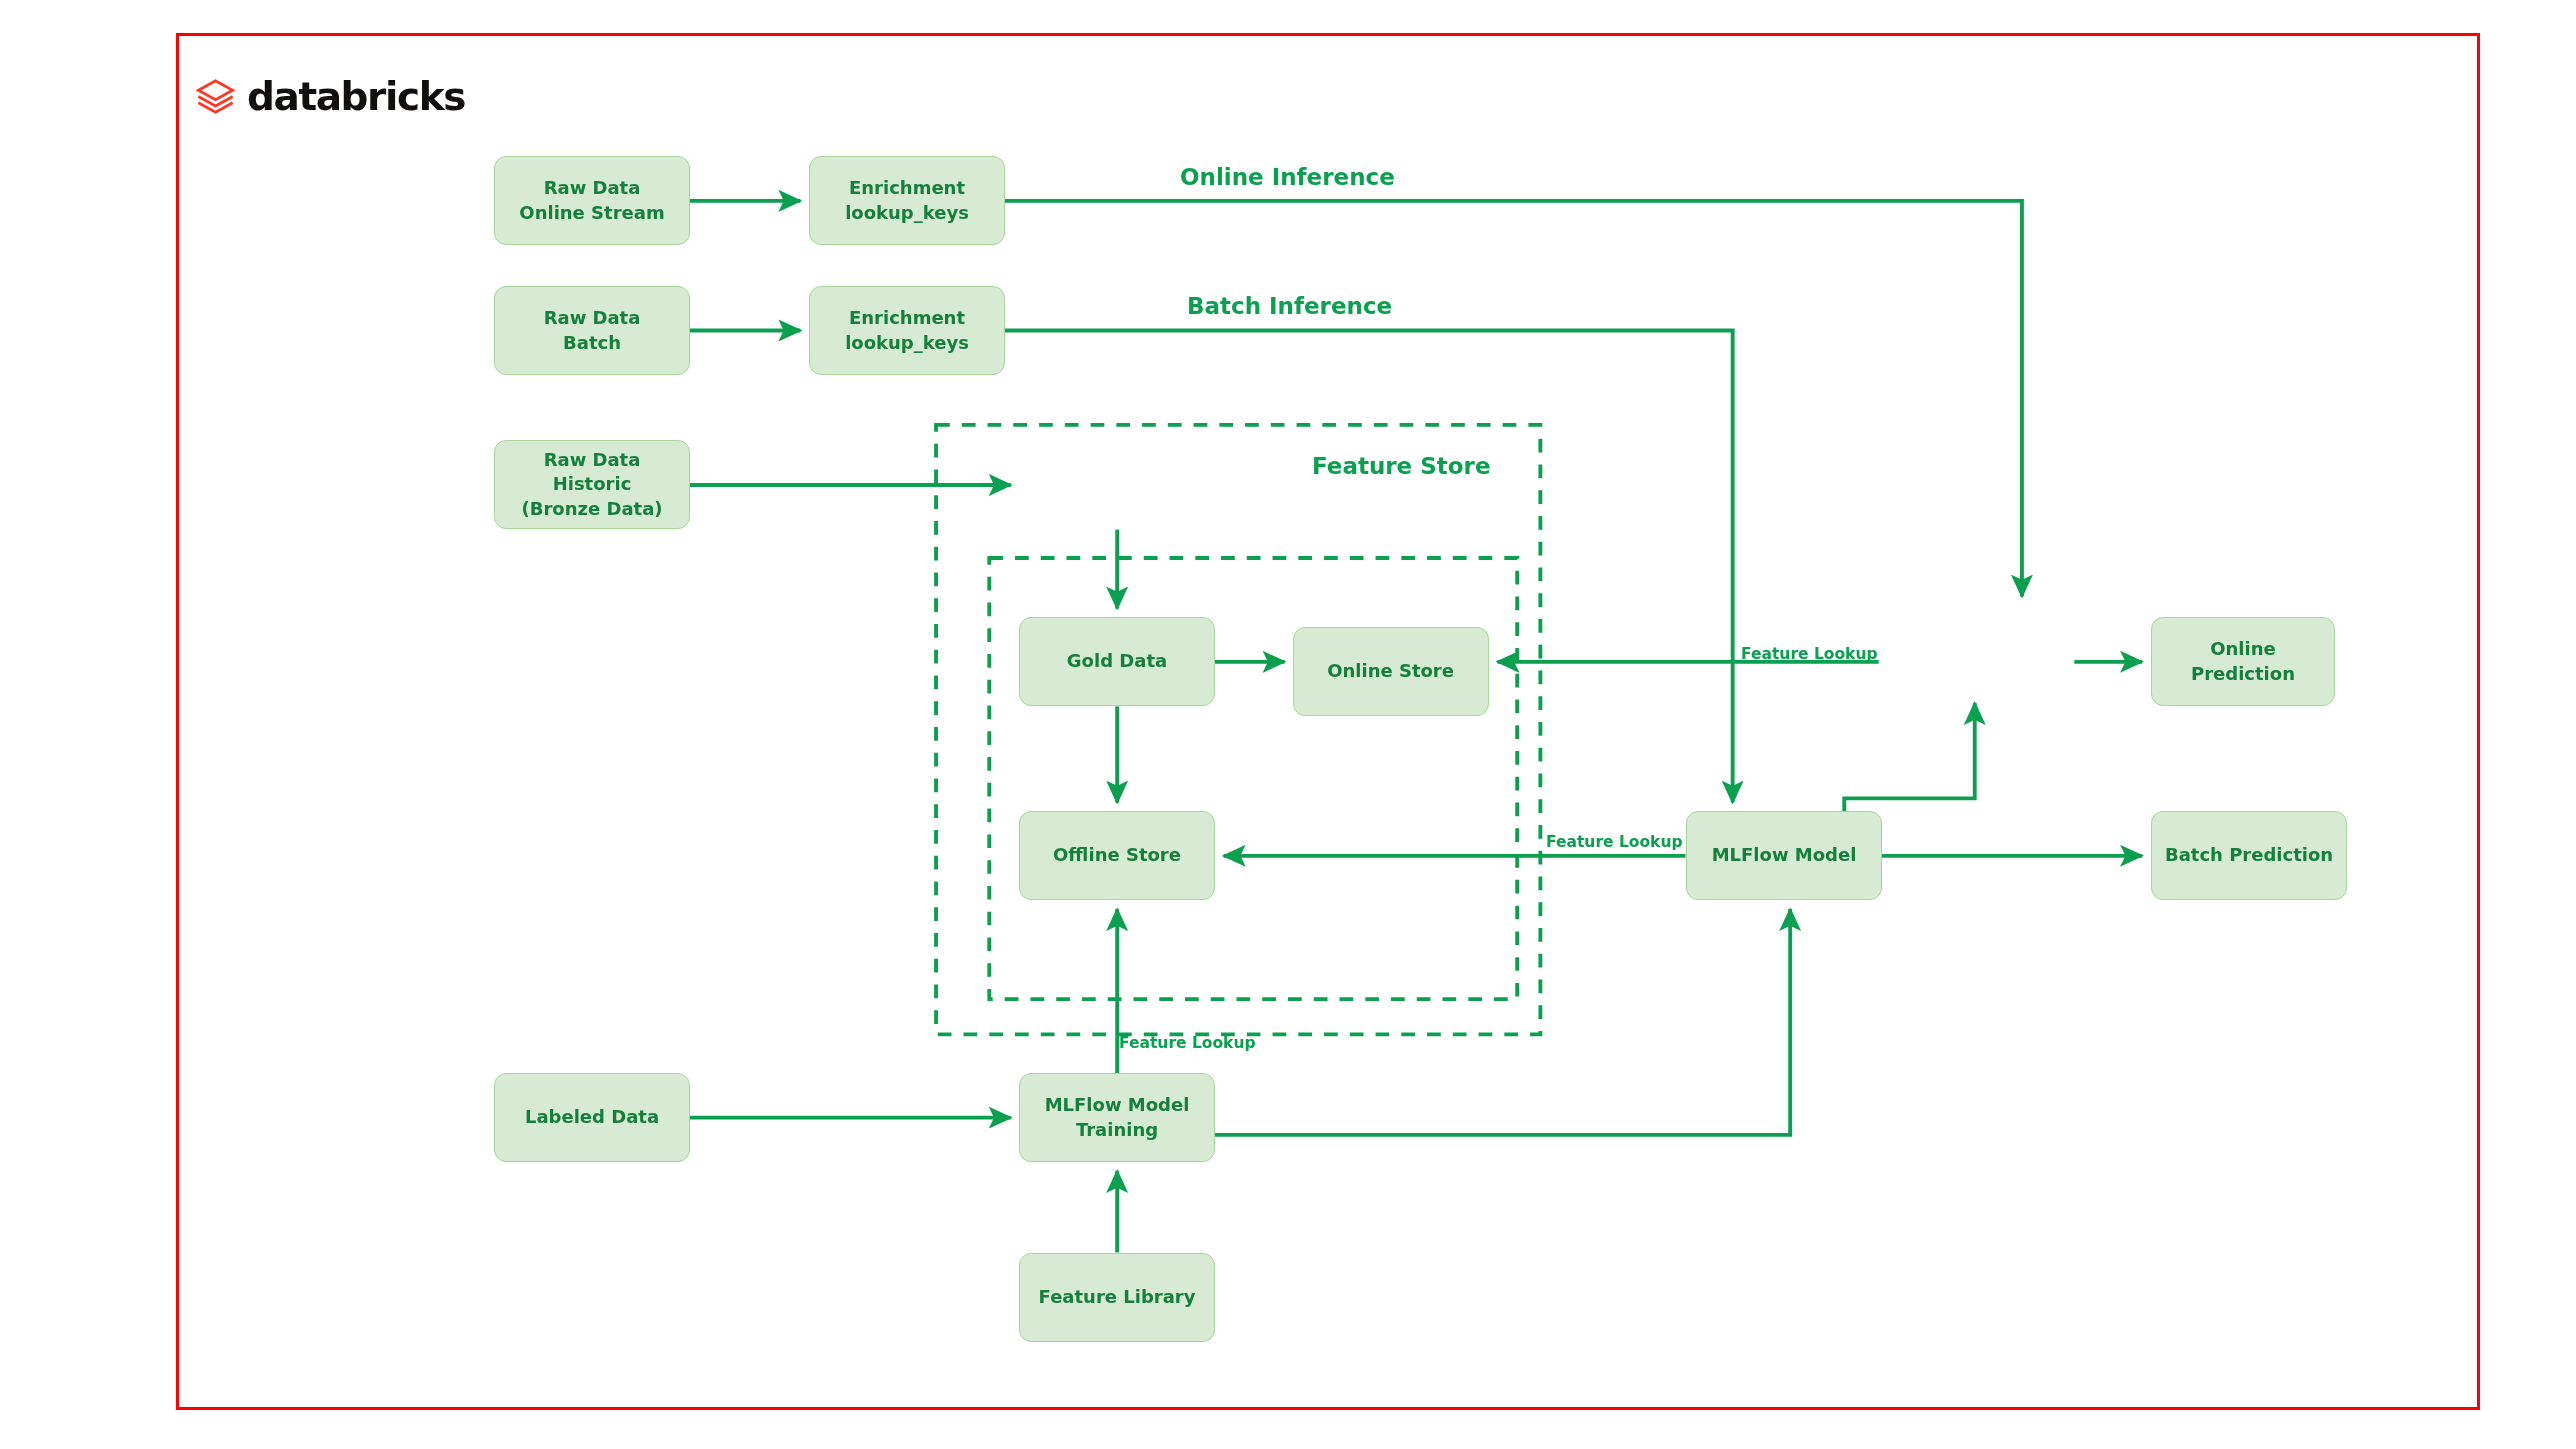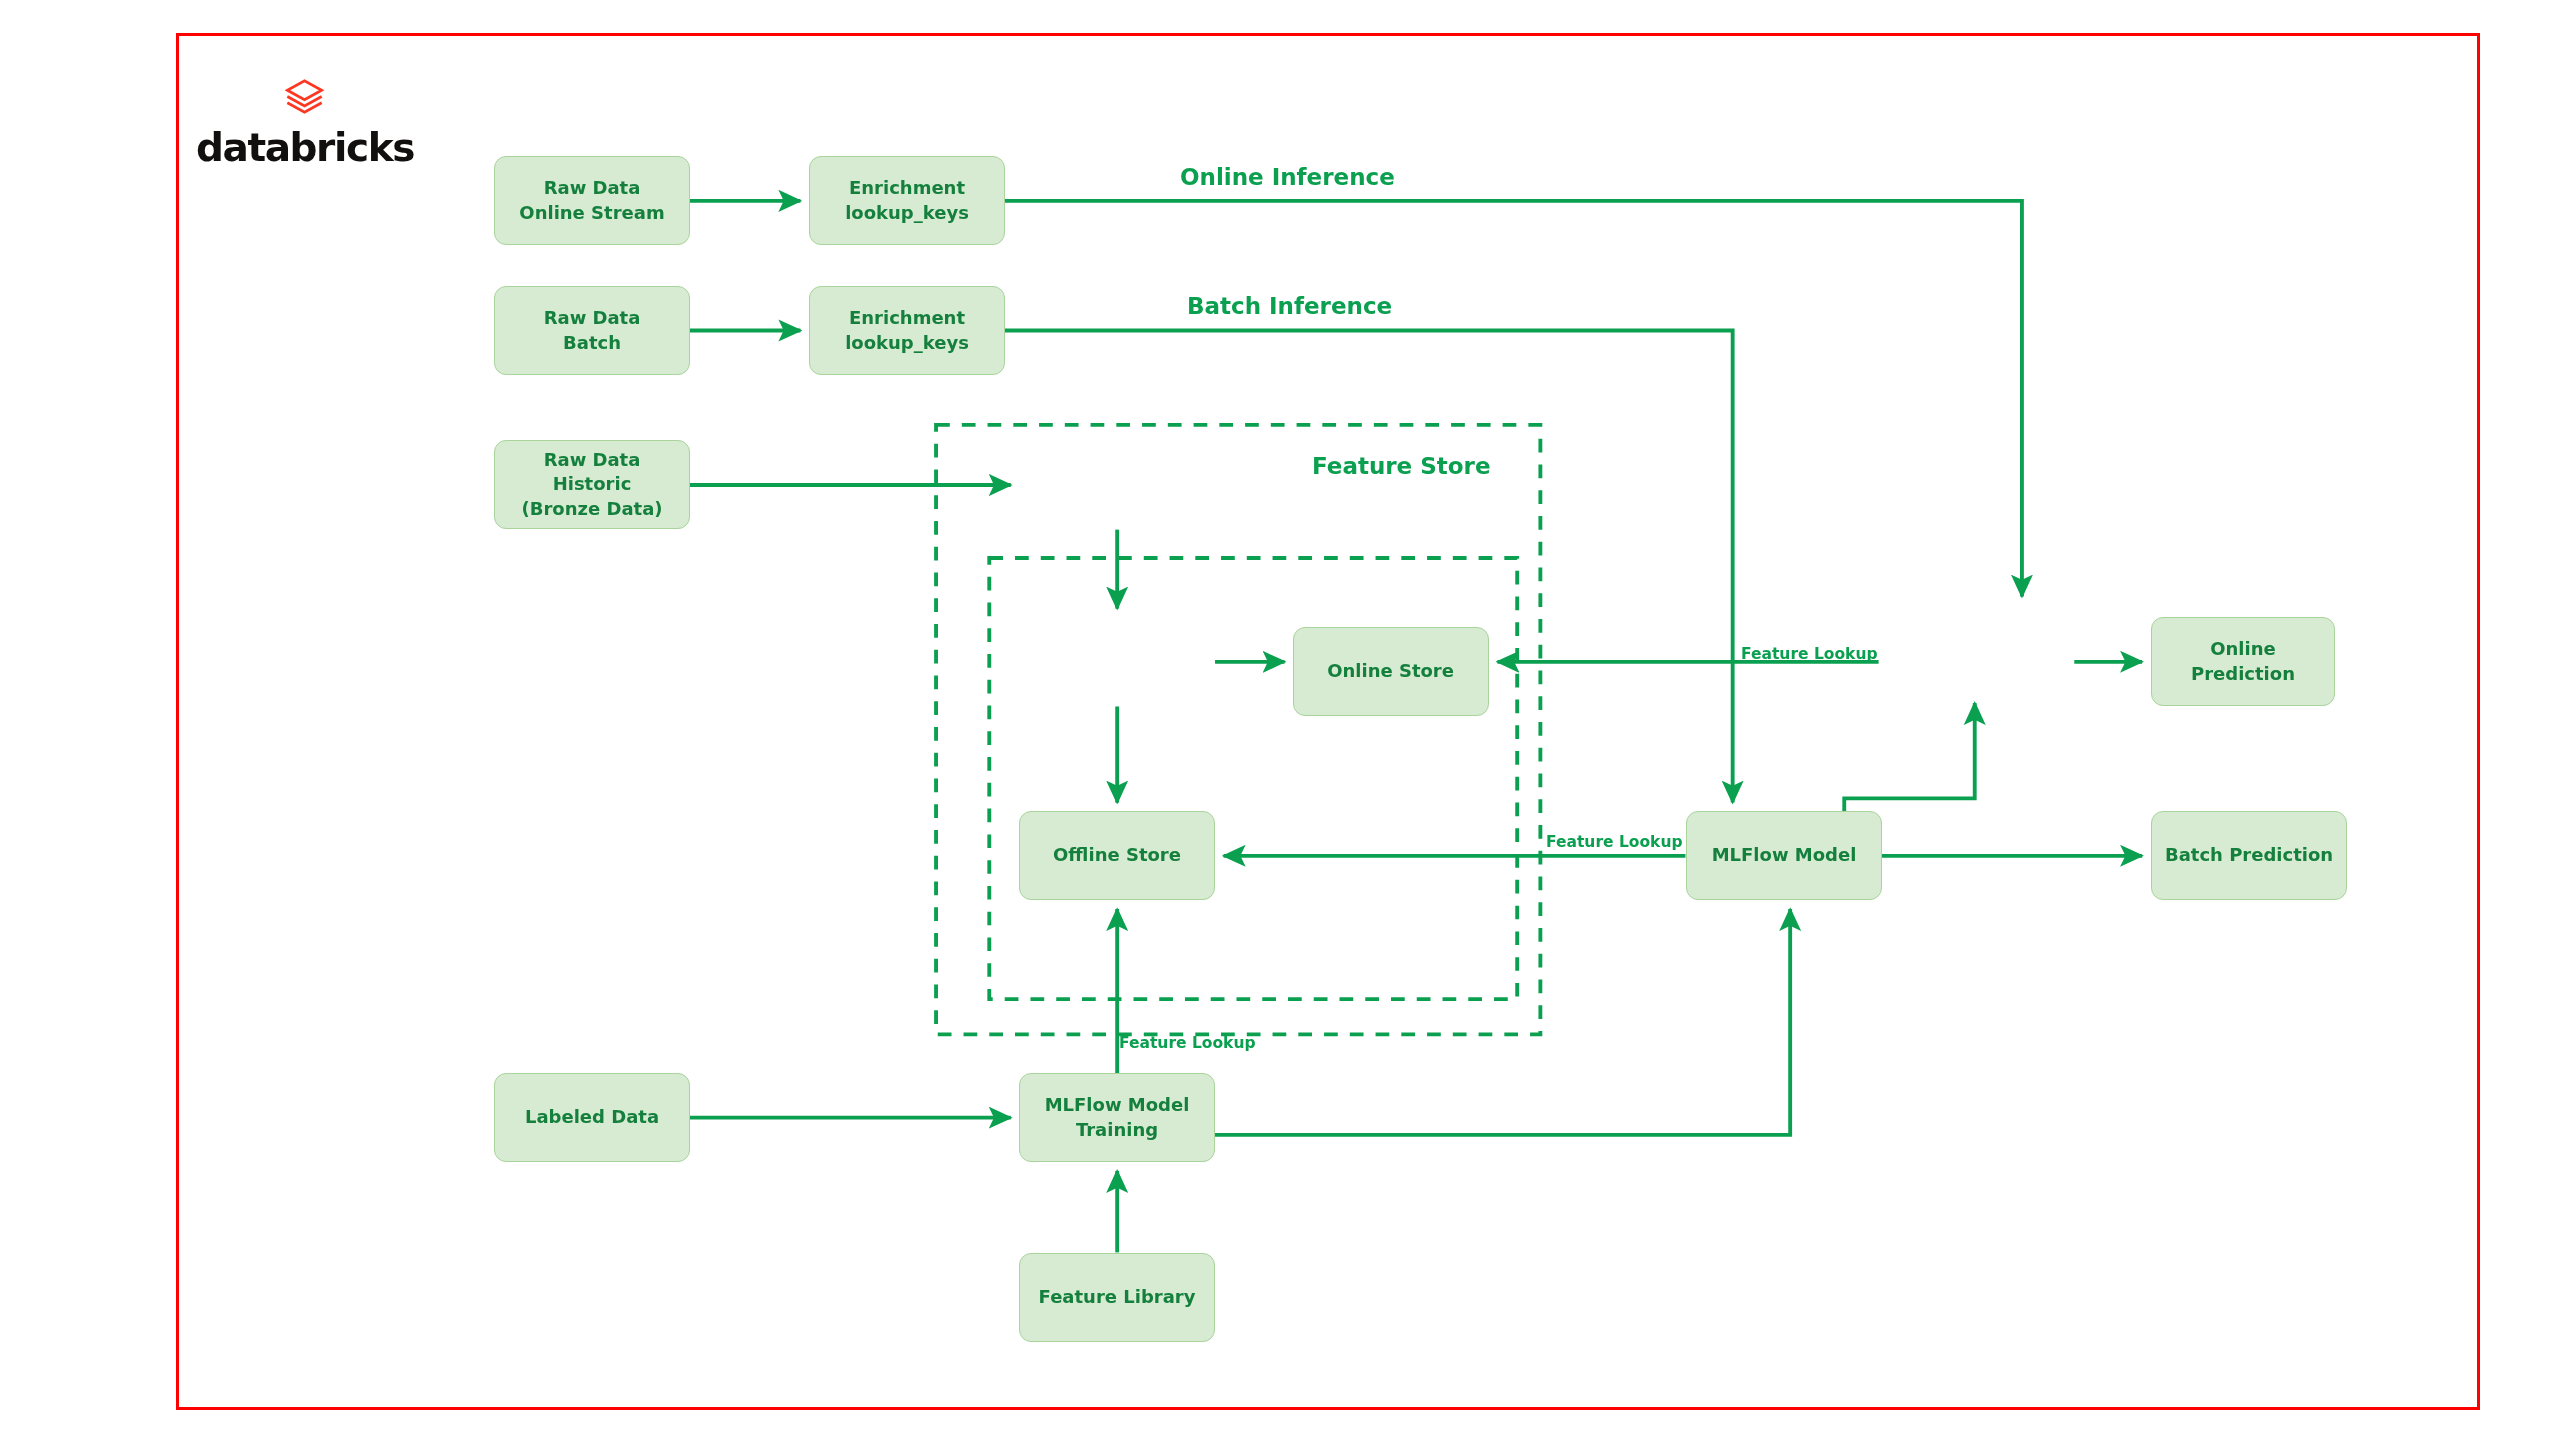--- a/index.html
+++ b/index.html
@@ -32,21 +32,20 @@
   }
 
   
   #logo {
     position: absolute;
     left: 196px;
     top: 77px;
     display: flex;
     align-items: center;
     gap: 12px;
-    flex-direction: column;
   }
   #logo .mark {
     width: 39px;
     height: 39px;
   }
   #logo .wordmark {
     font-family: "DejaVu Sans", sans-serif;
     font-size: 39px;
     font-weight: 700;
     letter-spacing: -1.4px;
@@ -172,20 +171,23 @@
   <div class="node" style="left:494px;  top:286px;  width:196px; height:89px;">
       <span>Raw Data<br>Batch</span>
     </div>
   <div class="node" style="left:809px;  top:286px;  width:196px; height:89px;">
       <span>Enrichment<br>lookup_keys</span>
     </div>
   <div class="node" style="left:494px;  top:440px;  width:196px; height:89px;">
       <span>Raw Data<br>Historic<br>(Bronze Data)</span>
     </div>
 
+  <div class="node" style="left:1019px; top:617px;  width:196px; height:89px;">
+      <span>Gold Data</span>
+    </div>
   <div class="node" style="left:1293px; top:627px;  width:196px; height:89px;padding-left:6px;">
       <span>Online Store</span>
     </div>
   <div class="node" style="left:1019px; top:811px;  width:196px; height:89px;">
       <span>Offline Store</span>
     </div>
 
   <div class="node" style="left:1686px; top:811px;  width:196px; height:89px;">
       <span>MLFlow Model</span>
     </div>

